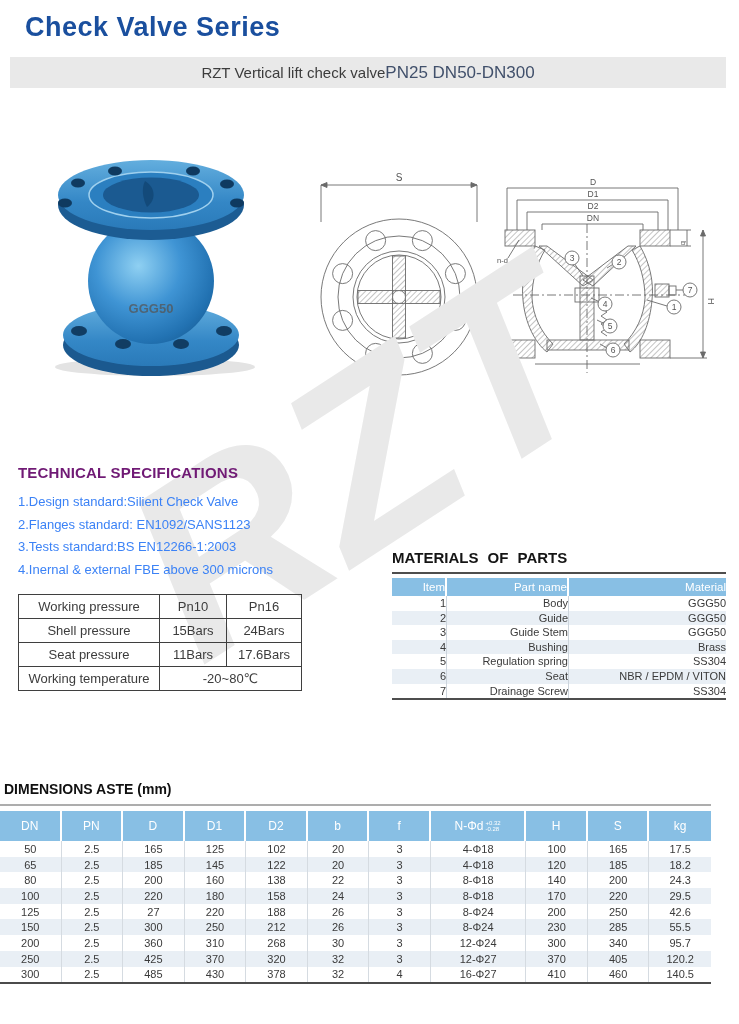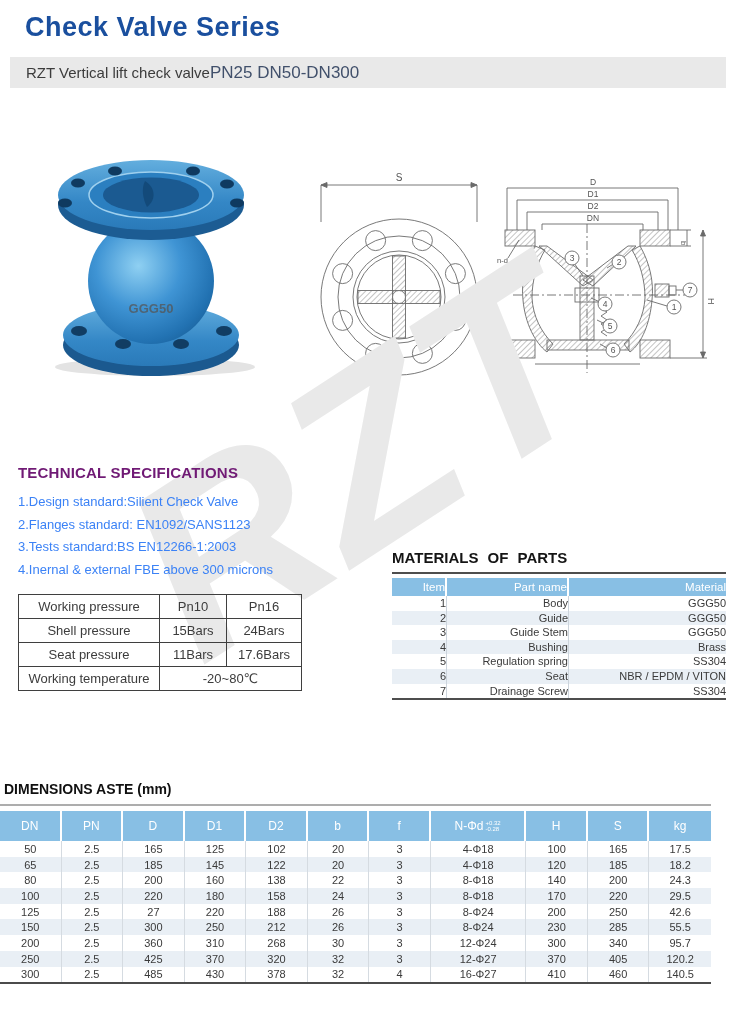--- a/index.html
+++ b/index.html
@@ -2,21 +2,21 @@
 <html><head>
 <meta charset="utf-8">
 <style>
   html,body{margin:0;padding:0;background:#fff;}
   .page{position:relative;width:739px;height:1024px;background:#fff;overflow:hidden;
         font-family:"Liberation Sans","DejaVu Sans",sans-serif;} .z3{z-index:3;position:absolute;}
 
   
   .title{position:absolute;left:25px;top:12px;font-size:27px;font-weight:bold;color:#1a4f9e;letter-spacing:.5px;z-index:3;}
   .subbar{position:absolute;left:10px;top:57px;width:716px;height:31px;background:#e9e9e9;
-          display:flex;align-items:center;justify-content:flex-start;padding:0 16px;box-sizing:border-box;z-index:3;}
+          display:flex;align-items:center;justify-content:center;padding:0 16px;box-sizing:border-box;z-index:3;}
   .subbar .l{font-size:15px;color:#3c3c3c;}
   .subbar .r{font-size:17px;color:#41506b;}
 
   
   .wm{position:absolute;left:30px;top:225px;width:660px;height:470px;display:flex;align-items:center;justify-content:center;z-index:2;}
   .wm span{font-size:250px;font-weight:bold;font-style:italic;color:#e9e9e9;transform:rotate(-33deg);letter-spacing:2px;}
 
   
   .photo{position:absolute;left:25px;top:143px;z-index:1;}
   .front{position:absolute;left:303px;top:172px;z-index:1;}

